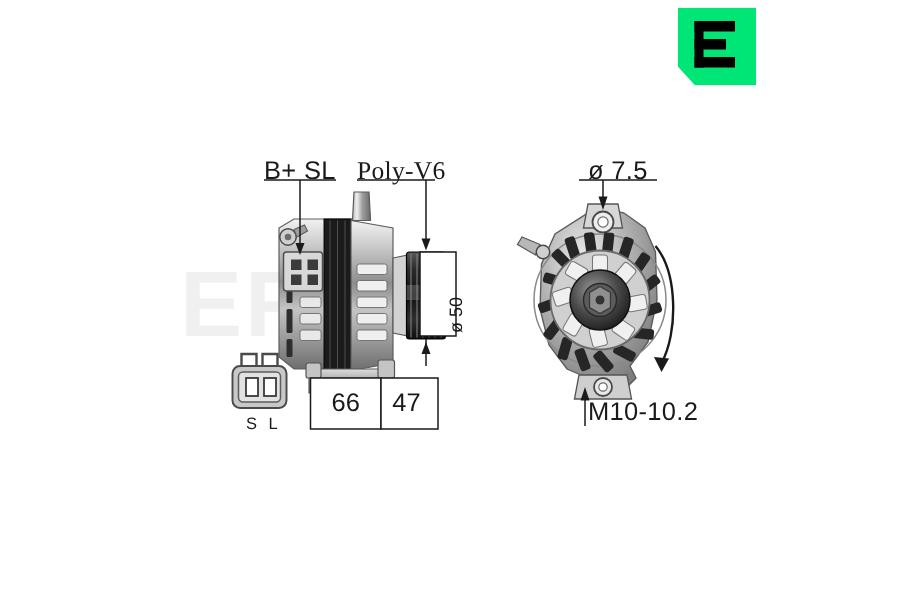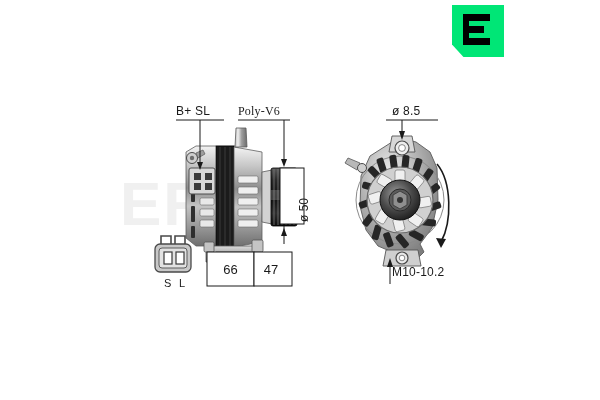--- a/index.html
+++ b/index.html
@@ -52,34 +52,34 @@
   .lb3 { top: 24px; width: 27px; height: 7px; }
   .logo-stem {
     position: absolute;
     left: 0; top: 0;
     width: 6px; height: 31px;
     background: #000000;
   }
 
   .label {
     position: absolute;
-    font-size: 12px;
+    font-size: 17px;
     color: #1a1a1a;
     white-space: nowrap;
     letter-spacing: 0.2px;
   }
   .label-sm {
     position: absolute;
     font-size: 11px;
     color: #1a1a1a;
     white-space: nowrap;
   }
   .dim-cell {
     position: absolute;
-    font-size: 13px;
+    font-size: 17px;
     color: #1a1a1a;
     display: flex;
     align-items: center;
     justify-content: center;
   }
   .vert-label {
     position: absolute;
     font-size: 12px;
     color: #1a1a1a;
     white-space: nowrap;
@@ -323,21 +323,21 @@
       <div class="logo-bar lb2"></div>
       <div class="logo-bar lb3"></div>
     </div>
   </div>
 </div>
 
 <div class="label" style="left:176px; top:104px;">B+ SL</div>
 
 <div class="label" style="left:238px; top:104px;font-family:Liberation Serif, serif;">Poly-V6</div>
 
-<div class="label" style="left:392px; top:104px;">ø 8.5</div>
+<div class="label" style="left:392px; top:104px;">ø 7.5</div>
 
 <div class="label" style="left:392px; top:265px;text-align:right;">M10-10.2</div>
 
 <div class="vert-label" style="left:297px; top:222px;">ø 50</div>
 
 <div class="dim-cell" style="left:207px; top:252px; width:47px; height:34px;">66</div>
 
 <div class="dim-cell" style="left:254px; top:252px; width:34px; height:34px;">47</div>
 
 <div class="label-sm" style="left:164px; top:277px;">S</div>

